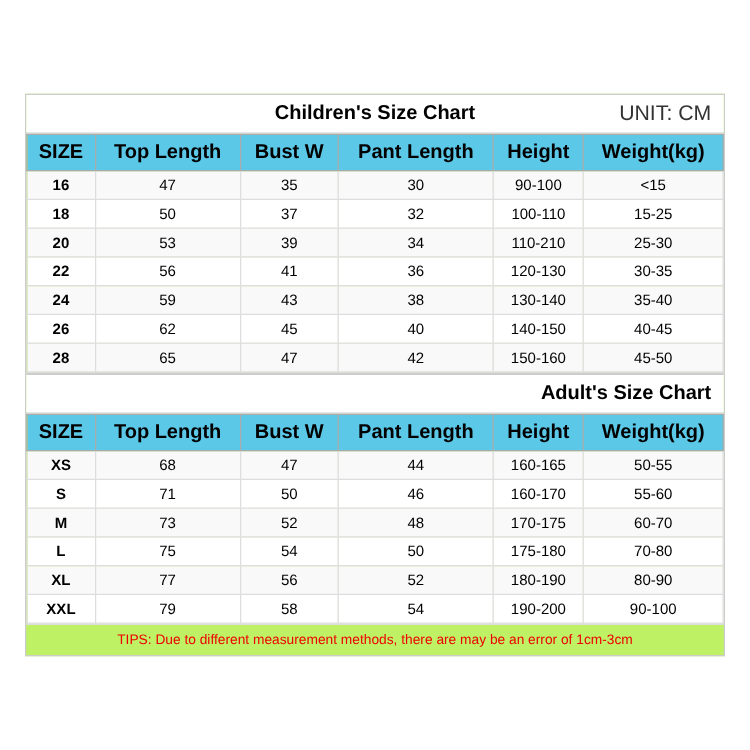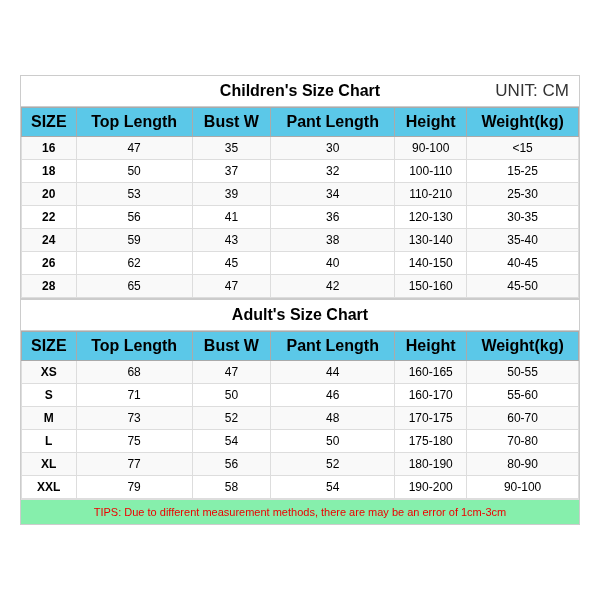--- a/index.html
+++ b/index.html
@@ -9,21 +9,21 @@
       background: #ffffff;
       font-family: Arial, sans-serif;
       font-size: 13px;
       display: flex;
       align-items: center;
       justify-content: center;
     }
     .container {
       width: 560px;
       border: 1px solid #ccc;
-      background: #86efac;
+      background: #bef264;
     }
     .section-title-row {
       display: flex;
       align-items: center;
       justify-content: center;
       background: #ffffff;
       padding: 6px 10px;
       border-bottom: 1px solid #ccc;
       position: relative;
     }
@@ -62,20 +62,21 @@
       background: #f9f9f9;
     }
     tr:nth-child(even) td {
       background: #ffffff;
     }
     td:first-child {
       font-weight: bold;
     }
     .adult-section {
       border-top: 2px solid #ccc;
+      justify-content: flex-end;
     }
     .tips-row {
       padding: 6px 10px;
       text-align: center;
       font-size: 11px;
       color: #e00;
       border-top: 1px solid #ddd;
     }
   </style>
 </head>

